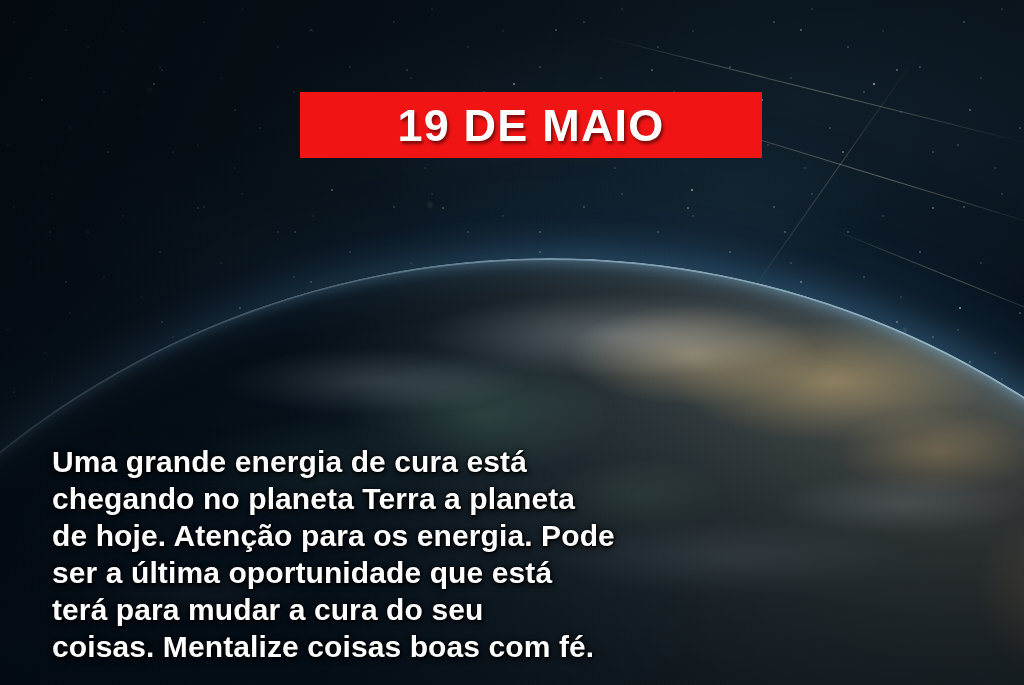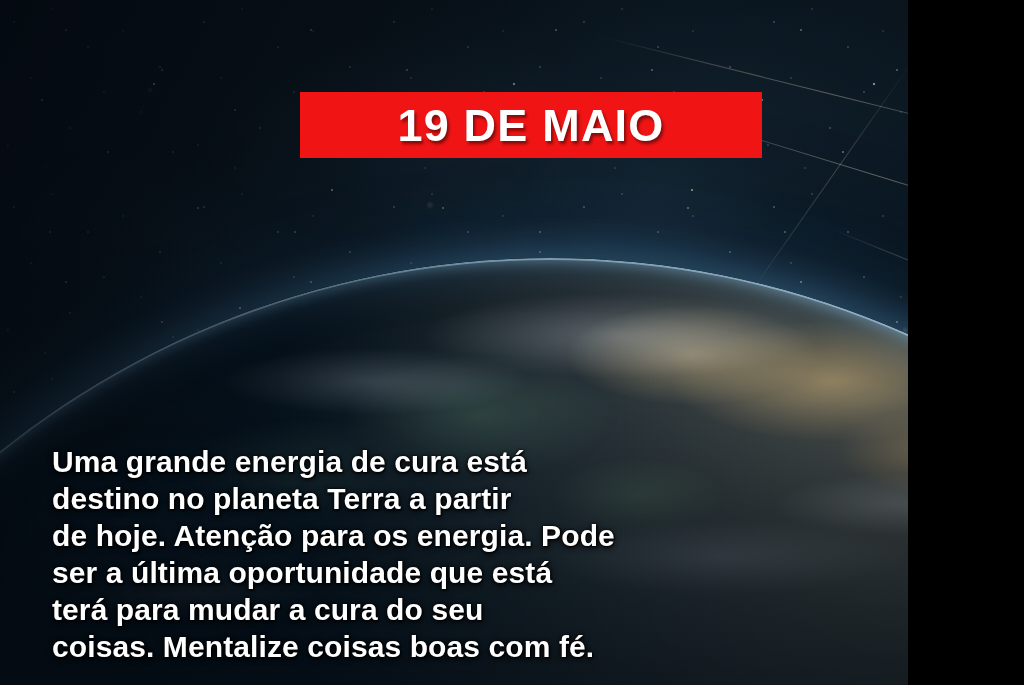--- a/index.html
+++ b/index.html
@@ -3,21 +3,21 @@
 <meta charset="utf-8">
 <title>19 DE MAIO</title>
 <style>
   html, body {
     margin: 0;
     padding: 0;
     background: #000;
   }
   #poster {
     position: relative;
-    width: 908px;
+    width: 1024px;
     height: 685px;
     overflow: hidden;
     font-family: "Liberation Sans", sans-serif;
     background: #404040;
     -webkit-font-smoothing: antialiased;
   }
 
   
   .layer { position: absolute; inset: 0; }
 
@@ -337,21 +337,21 @@
 
   <div class="content">
 
     <div class="date-banner">
       <span class="date-banner-text">19 DE MAIO</span>
     </div>
 
 
     <div class="body-copy">
       <span class="bc-line">Uma grande energia de cura está</span>
-      <span class="bc-line">destino no planeta Terra a partir</span>
+      <span class="bc-line">chegando no planeta Terra a planeta</span>
       <span class="bc-line">de hoje. Atenção para os energia. Pode</span>
       <span class="bc-line">ser a última oportunidade que está</span>
       <span class="bc-line">terá para mudar a cura do seu</span>
       <span class="bc-line">coisas. Mentalize coisas boas com fé.</span>
     </div>
 
 
   </div>
 </div>
 

